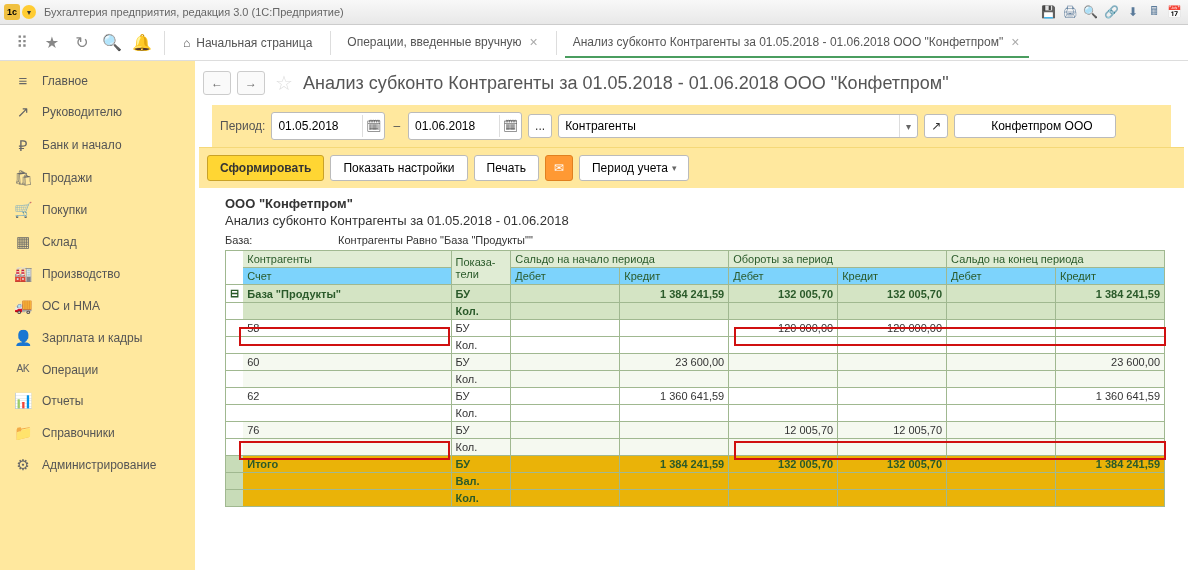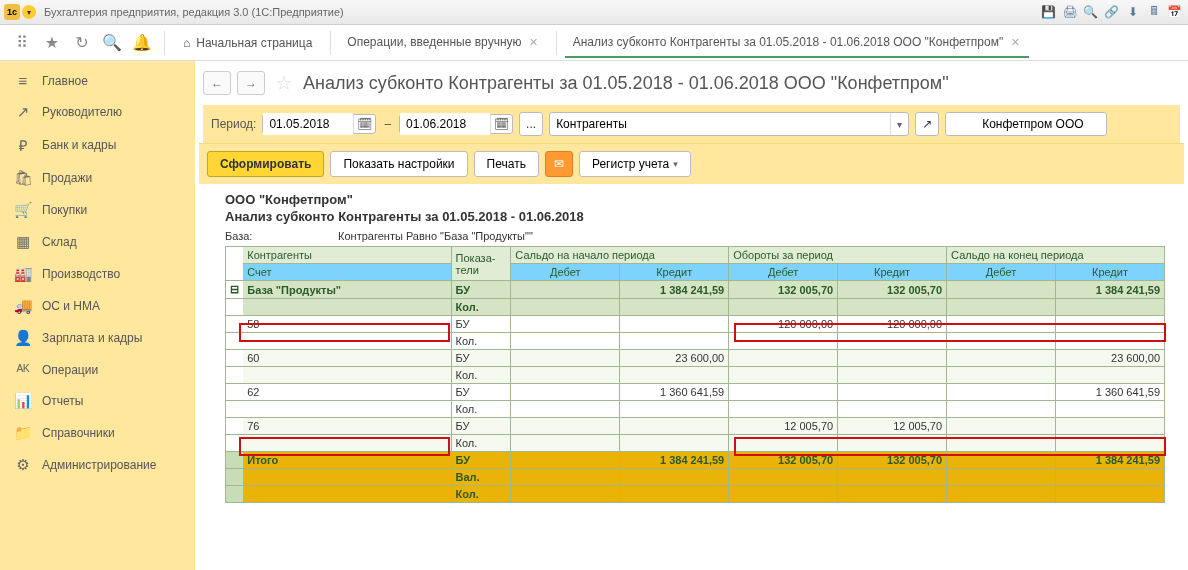--- a/index.html
+++ b/index.html
@@ -30,59 +30,59 @@
 
 .main { flex: 1; background: #fff; overflow: auto; }
 
 
 .page-hdr { display: flex; align-items: center; gap: 6px; padding: 10px 8px; }
 .nav-btn { width: 28px; height: 24px; border: 1px solid #ccc; background: #fafafa; display: flex; align-items: center; justify-content: center; cursor: pointer; color: #666; border-radius: 3px; }
 .star { font-size: 20px; color: #ddd; cursor: pointer; margin: 0 4px; }
 .page-title { font-size: 18px; color: #555; }
 
 
-.period-bar { background: #ffe89e; padding: 7px 8px; display: flex; align-items: center; gap: 6px; margin: 0 8px; }
+.period-bar { background: #ffe89e; padding: 7px 8px; display: flex; align-items: center; gap: 6px; margin: 0 17px; }
 .lbl { color: #555; }
-.date-input { display: flex; align-items: center; border: 1px solid #bbb; background: #fff; height: 20px; border-radius: 3px; }
+.date-input { display: flex; align-items: center; border: 1px solid #bbb; background: #fff; height: 28px; border-radius: 3px; }
 .date-input input { border: none; padding: 0 6px; width: 90px; font-size: 12px; height: 22px; }
 .date-btn { width: 22px; height: 22px; display: flex; align-items: center; justify-content: center; border-left: 1px solid #ddd; cursor: pointer; font-size: 12px; }
 .dash { color: #555; margin: 0 2px; }
 .sm-btn { height: 24px; border: 1px solid #bbb; background: #fff; padding: 0 6px; cursor: pointer; border-radius: 3px; display: flex; align-items: center; }
 .sel { display: flex; align-items: center; border: 1px solid #bbb; background: #fff; height: 24px; border-radius: 3px; }
 .sel input { border: none; padding: 0 6px; font-size: 12px; height: 22px; background: transparent; }
 .sel.w1 input { width: 340px; }
 .sel.w2 input { width: 160px; padding-left: 36px; }
 .sel-btn { width: 18px; height: 22px; display: flex; align-items: center; justify-content: center; border-left: 1px solid #ddd; cursor: pointer; font-size: 10px; color: #666; }
 
 
 .action-bar { padding: 7px 8px; display: flex; align-items: center; gap: 6px; margin: 0 4px; background: #ffe89e; border-top: 1px solid #f5d878; }
 .btn { height: 26px; border: 1px solid #bbb; background: #fff; padding: 0 12px; cursor: pointer; border-radius: 3px; font-size: 12px; display: flex; align-items: center; gap: 4px; }
 .btn.primary { background: #ffd633; border-color: #c9a227; font-weight: bold; color: #333; }
 .btn.icon { padding: 0 8px; }
 .dd-arrow { font-size: 9px; color: #666; }
 
 
 .report { padding: 6px 8px 8px 30px; }
 .rpt-h1 { font-weight: bold; font-size: 13px; color: #333; padding: 2px 0; }
-.rpt-h2 { font-weight: bold; font-size: 13px; color: #333; padding: 0 0 4px 0; }
+.rpt-h2 { font-weight: normal; font-size: 13px; color: #333; padding: 0 0 4px 0; }
 .rpt-filter { font-size: 11px; color: #333; padding: 2px 0 4px 0; }
 .rpt-filter .fl { display: inline-block; width: 110px; }
 
 .rpt-table { border-collapse: collapse; width: 940px; position: relative; }
 .rpt-table th, .rpt-table td { border: 1px solid #a0b890; font-size: 11px; padding: 2px 4px; height: 16px; vertical-align: middle; }
 .rpt-table th { background: #e0ecd4; font-weight: normal; text-align: left; color: #2a5a2a; }
 .rpt-table .hdr2 th { background: #7dd3fc; }
 .rpt-table .grp td { background: #d4e4c4; font-weight: bold; color: #2a5a2a; }
 .rpt-table .row td { background: #fff; }
 .rpt-table .row-alt td { background: #f5f9f0; }
 .rpt-table .total td { background: #eab308; font-weight: bold; color: #2a5a2a; }
 .rpt-table .num { text-align: right; }
 .rpt-table .c-acc { width: 210px; }
 .rpt-table .c-ind { width: 60px; }
-.rpt-table .c-val { width: 110px; text-align: center; }
+.rpt-table .c-val { width: 110px; }
 .tree-col { width: 14px; text-align: center; color: #666; cursor: pointer; border-right: none !important; background: #fff !important; }
 .tree-col2 { border-left: none !important; }
 
 
 .hl-box { position: absolute; border: 2px solid #d01010; pointer-events: none; }
 </style>
 </head>
 <body>
 
 <div class="titlebar">
@@ -129,21 +129,21 @@
     <div class="side-item">
         <span class="side-icon">≡</span>
         <span>Главное</span>
       </div>
     <div class="side-item">
         <span class="side-icon">↗</span>
         <span>Руководителю</span>
       </div>
     <div class="side-item">
         <span class="side-icon">₽</span>
-        <span>Банк и кадры</span>
+        <span>Банк и начало</span>
       </div>
     <div class="side-item">
         <span class="side-icon">🛍</span>
         <span>Продажи</span>
       </div>
     <div class="side-item">
         <span class="side-icon">🛒</span>
         <span>Покупки</span>
       </div>
     <div class="side-item">
@@ -209,21 +209,21 @@
         <input value="Конфетпром ООО" style="">
       </div>
     </div>
 
     <div class="action-bar">
       <button class="btn primary">Сформировать</button>
       <button class="btn">Показать настройки</button>
       <button class="btn">Печать</button>
       <button class="btn icon" style="background:#ff9933;color:#fff;border-color:#e08020;">✉</button>
       <button class="btn">
-          <span>Регистр учета</span> 
+          <span>Период учета</span> 
           <span class="dd-arrow">▾</span>
         </button>
     </div>
 
     <div class="report">
       <div class="rpt-h1">ООО "Конфетпром"</div>
       <div class="rpt-h2">Анализ субконто Контрагенты за 01.05.2018 - 01.06.2018</div>
       <div class="rpt-filter">
         <span class="fl">База:</span>
         <span>Контрагенты Равно "База "Продукты"" </span>

